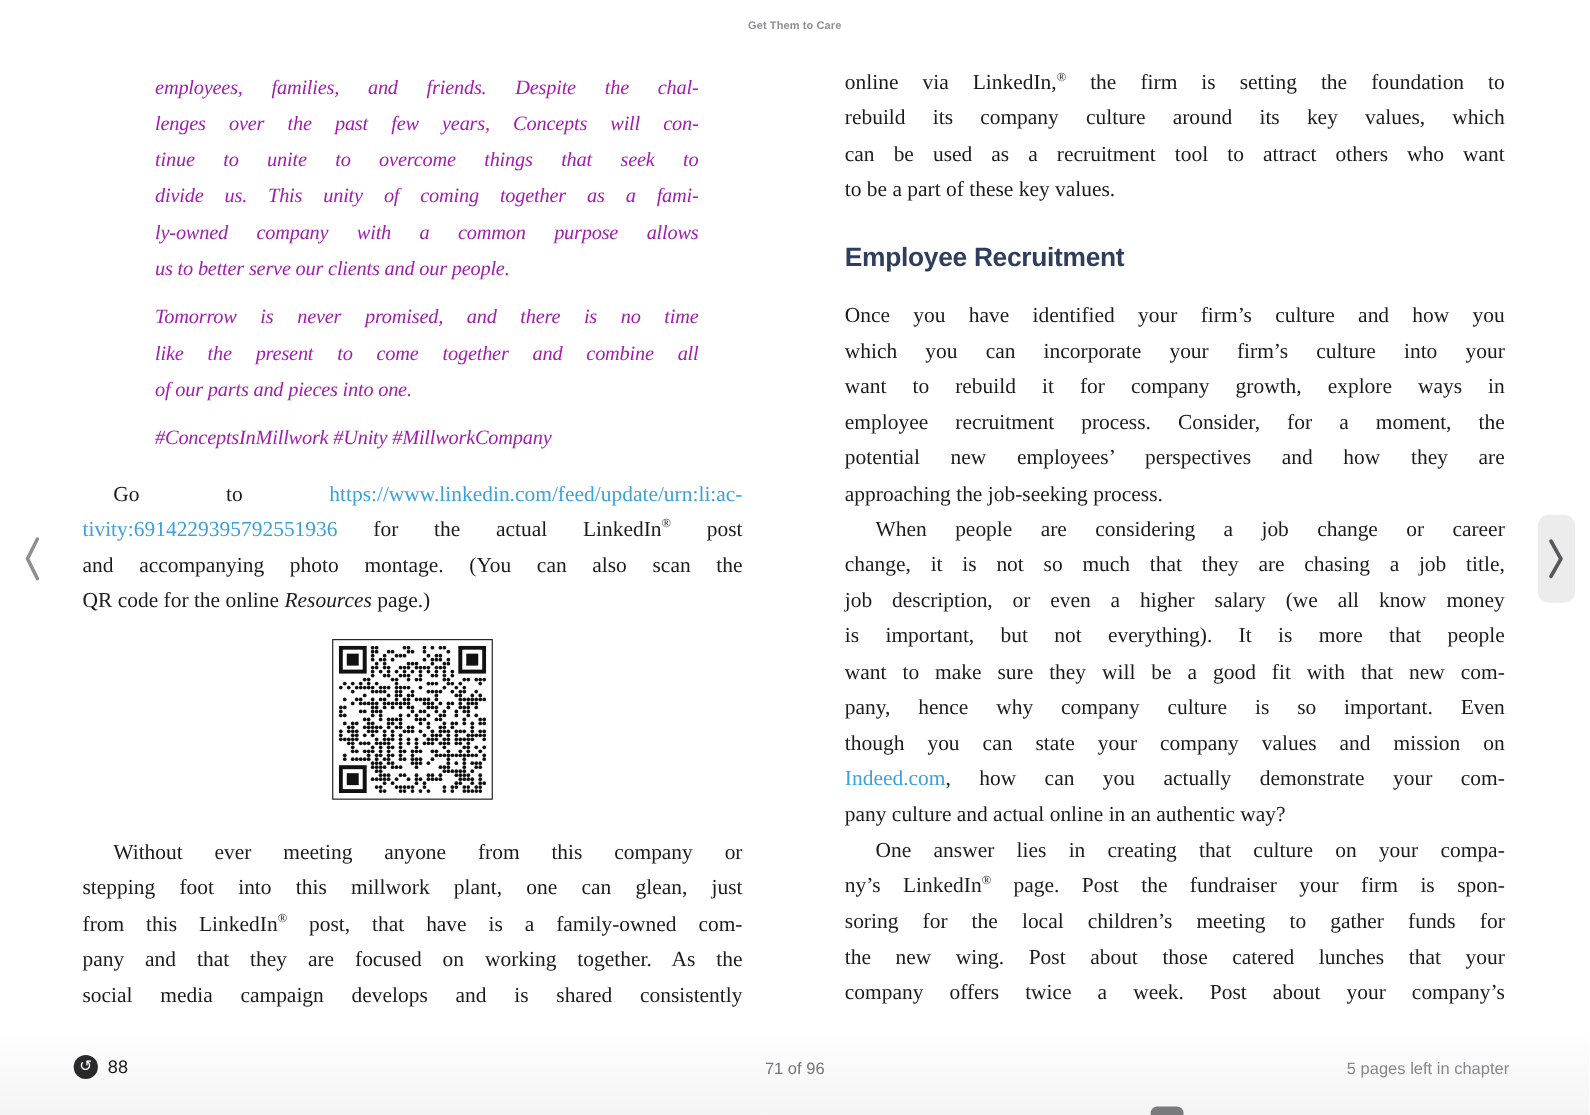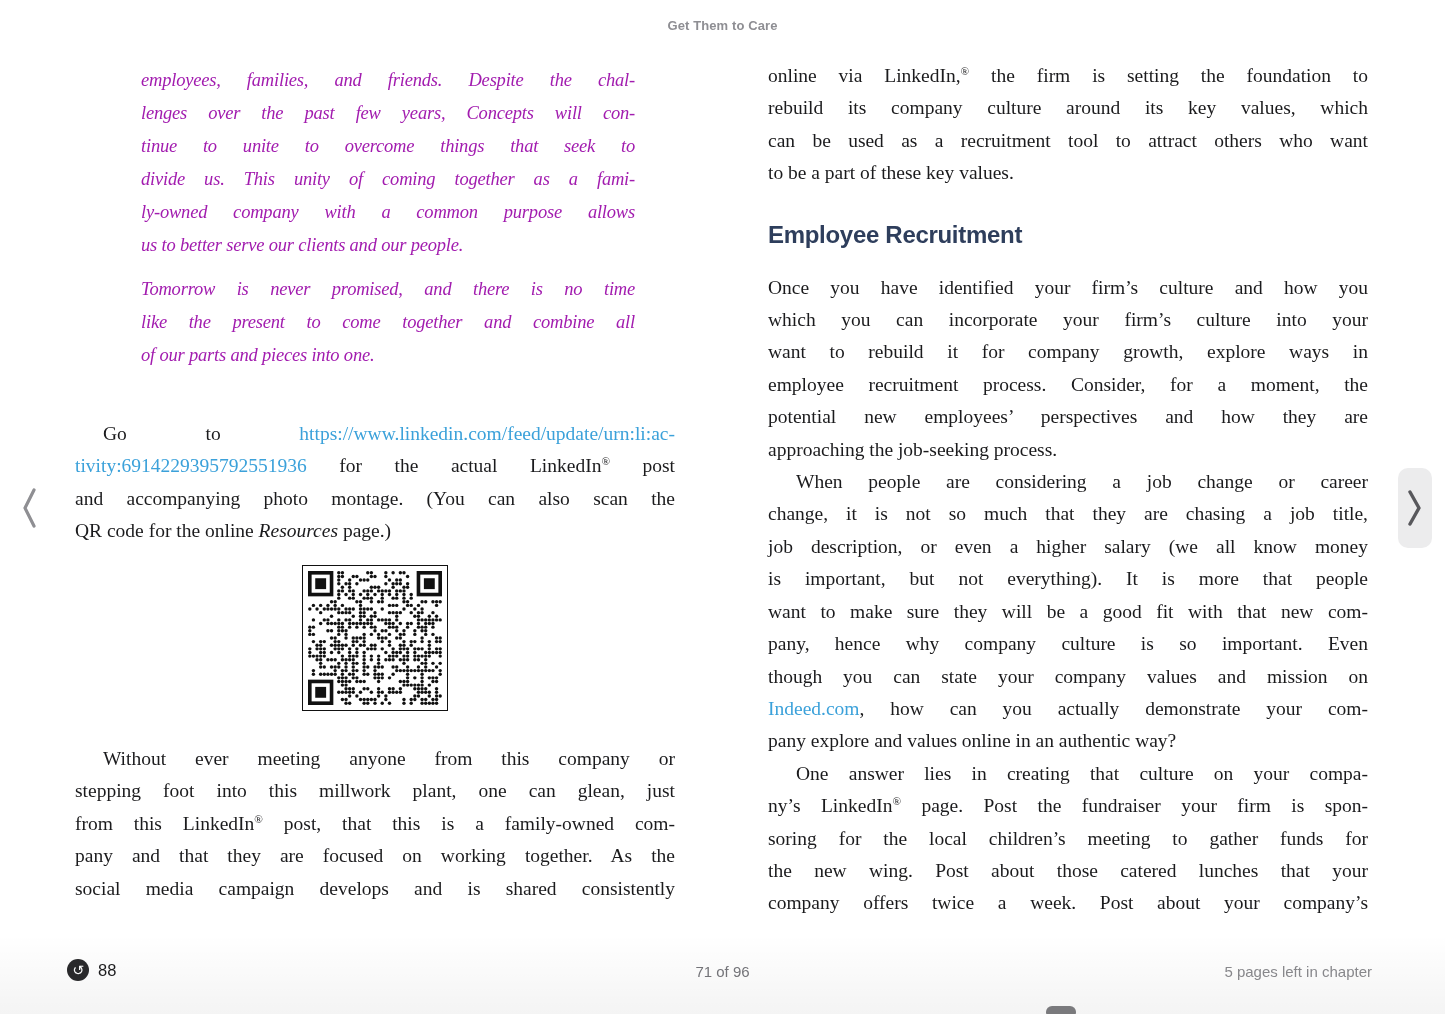--- a/index.html
+++ b/index.html
@@ -14,42 +14,42 @@
   body::after{
     content:"";
     position:absolute; left:0; right:0; bottom:0; height:80px;
     background:linear-gradient(to bottom, rgba(0,0,0,0), rgba(0,0,0,0.045));
     pointer-events:none;
   }
   .running-title{
     position:absolute; top:18px; left:0; right:0;
     text-align:center;
     font-family:"Liberation Sans","DejaVu Sans",sans-serif;
-    font-weight:bold; font-size:13px; color:#8e8e93;
+    font-weight:bold; font-size:10px; color:#8e8e93;
     letter-spacing:0.1px;
   }
   .col{
     position:absolute; top:60px; width:600px;
     font-size:19.5px; line-height:32.4px;
     color:#1b1b1d;
   }
   .col-left{ left:75px; }
   .col-right{ left:768px; }
   .tline{ text-align:justify; text-align-last:justify; }
   .tline-end{ text-align-last:left; }
   [data-indent="true"] .tline:first-child{ text-indent:28px; }
   .quote-block{
     margin:4px 40px 0 66px;
     font-family:Liberation Serif, serif;
     font-style:italic; font-size:18.5px; line-height:33px;
     color:#a21caf; letter-spacing:-0.2px;
   }
   .quote-gap{ margin-top:11px; }
   .hashtags{ margin-top:11px; }
-  .goto-para{ margin-top:46px; }
+  .goto-para{ margin-top:18px; }
   .body-para{ margin-top:28px; }
   .link{ color:var(--link,#3ba1da); cursor:pointer; }
   .sup{ font-size:58%; vertical-align:super; line-height:0; }
   .ital{ font-style:italic; }
   .qr-wrap{ margin-top:17px; text-align:center; }
   .qr-frame{
     display:inline-block;
     border:1.5px solid #111;
     padding:5px;
     background:#fff;
@@ -116,20 +116,23 @@
       <div class="tline"><span>lenges over the past few years, Concepts will con-</span></div>
       <div class="tline"><span>tinue to unite to overcome things that seek to</span></div>
       <div class="tline"><span>divide us. This unity of coming together as a fami-</span></div>
       <div class="tline"><span>ly-owned company with a common purpose allows</span></div>
       <div class="tline tline-end"><span>us to better serve our clients and our people.</span></div>
     </div>
   <div class="quote-block quote-gap">
       <div class="tline"><span>Tomorrow is never promised, and there is no time</span></div>
       <div class="tline"><span>like the present to come together and combine all</span></div>
       <div class="tline tline-end"><span>of our parts and pieces into one.</span></div>
+    </div>
+  <div class="quote-block hashtags">
+      <div class="tline tline-end"><span>#ConceptsInMillwork #Unity #MillworkCompany</span></div>
     </div>
 
   <div class="goto-para" data-indent="true">
       <div class="tline"><span>Go to </span><span class="link">https://www.linkedin.com/feed/update/urn:li:ac-</span></div>
       <div class="tline"><span class="link">tivity:6914229395792551936</span><span> for the actual LinkedIn</span><span class="sup">®</span><span> post</span></div>
       <div class="tline"><span>and accompanying photo montage. (You can also scan the</span></div>
       <div class="tline tline-end"><span>QR code for the online </span><span class="ital">Resources</span><span> page.)</span></div>
     </div>
 
   <div class="qr-wrap">
@@ -693,21 +696,21 @@
           <circle cx="33.5" cy="36.5" r="0.47" fill="#111"></circle>
           <circle cx="34.5" cy="36.5" r="0.47" fill="#111"></circle>
           <circle cx="35.5" cy="36.5" r="0.47" fill="#111"></circle>
         </svg>
     </span>
   </div>
 
   <div class="body-para" data-indent="true">
       <div class="tline"><span>Without ever meeting anyone from this company or</span></div>
       <div class="tline"><span>stepping foot into this millwork plant, one can glean, just</span></div>
-      <div class="tline"><span>from this LinkedIn</span><span class="sup">®</span><span> post, that this is a family-owned com-</span></div>
+      <div class="tline"><span>from this LinkedIn</span><span class="sup">®</span><span> post, that have is a family-owned com-</span></div>
       <div class="tline"><span>pany and that they are focused on working together. As the</span></div>
       <div class="tline"><span>social media campaign develops and is shared consistently</span></div>
     </div>
 </div>
 
 <div class="col col-right">
   <div>
       <div class="tline"><span>online via LinkedIn,</span><span class="sup">®</span><span> the firm is setting the foundation to</span></div>
       <div class="tline"><span>rebuild its company culture around its key values, which</span></div>
       <div class="tline"><span>can be used as a recruitment tool to attract others who want</span></div>
@@ -727,21 +730,21 @@
 
   <div data-indent="true">
       <div class="tline"><span>When people are considering a job change or career</span></div>
       <div class="tline"><span>change, it is not so much that they are chasing a job title,</span></div>
       <div class="tline"><span>job description, or even a higher salary (we all know money</span></div>
       <div class="tline"><span>is important, but not everything). It is more that people</span></div>
       <div class="tline"><span>want to make sure they will be a good fit with that new com-</span></div>
       <div class="tline"><span>pany, hence why company culture is so important. Even</span></div>
       <div class="tline"><span>though you can state your company values and mission on</span></div>
       <div class="tline"><span class="link">Indeed.com</span><span>, how can you actually demonstrate your com-</span></div>
-      <div class="tline tline-end"><span>pany explore and values online in an authentic way?</span></div>
+      <div class="tline tline-end"><span>pany culture and actual online in an authentic way?</span></div>
     </div>
 
   <div data-indent="true">
       <div class="tline"><span>One answer lies in creating that culture on your compa-</span></div>
       <div class="tline"><span>ny’s LinkedIn</span><span class="sup">®</span><span> page. Post the fundraiser your firm is spon-</span></div>
       <div class="tline"><span>soring for the local children’s meeting to gather funds for</span></div>
       <div class="tline"><span>the new wing. Post about those catered lunches that your</span></div>
       <div class="tline"><span>company offers twice a week. Post about your company’s</span></div>
     </div>
 </div>

